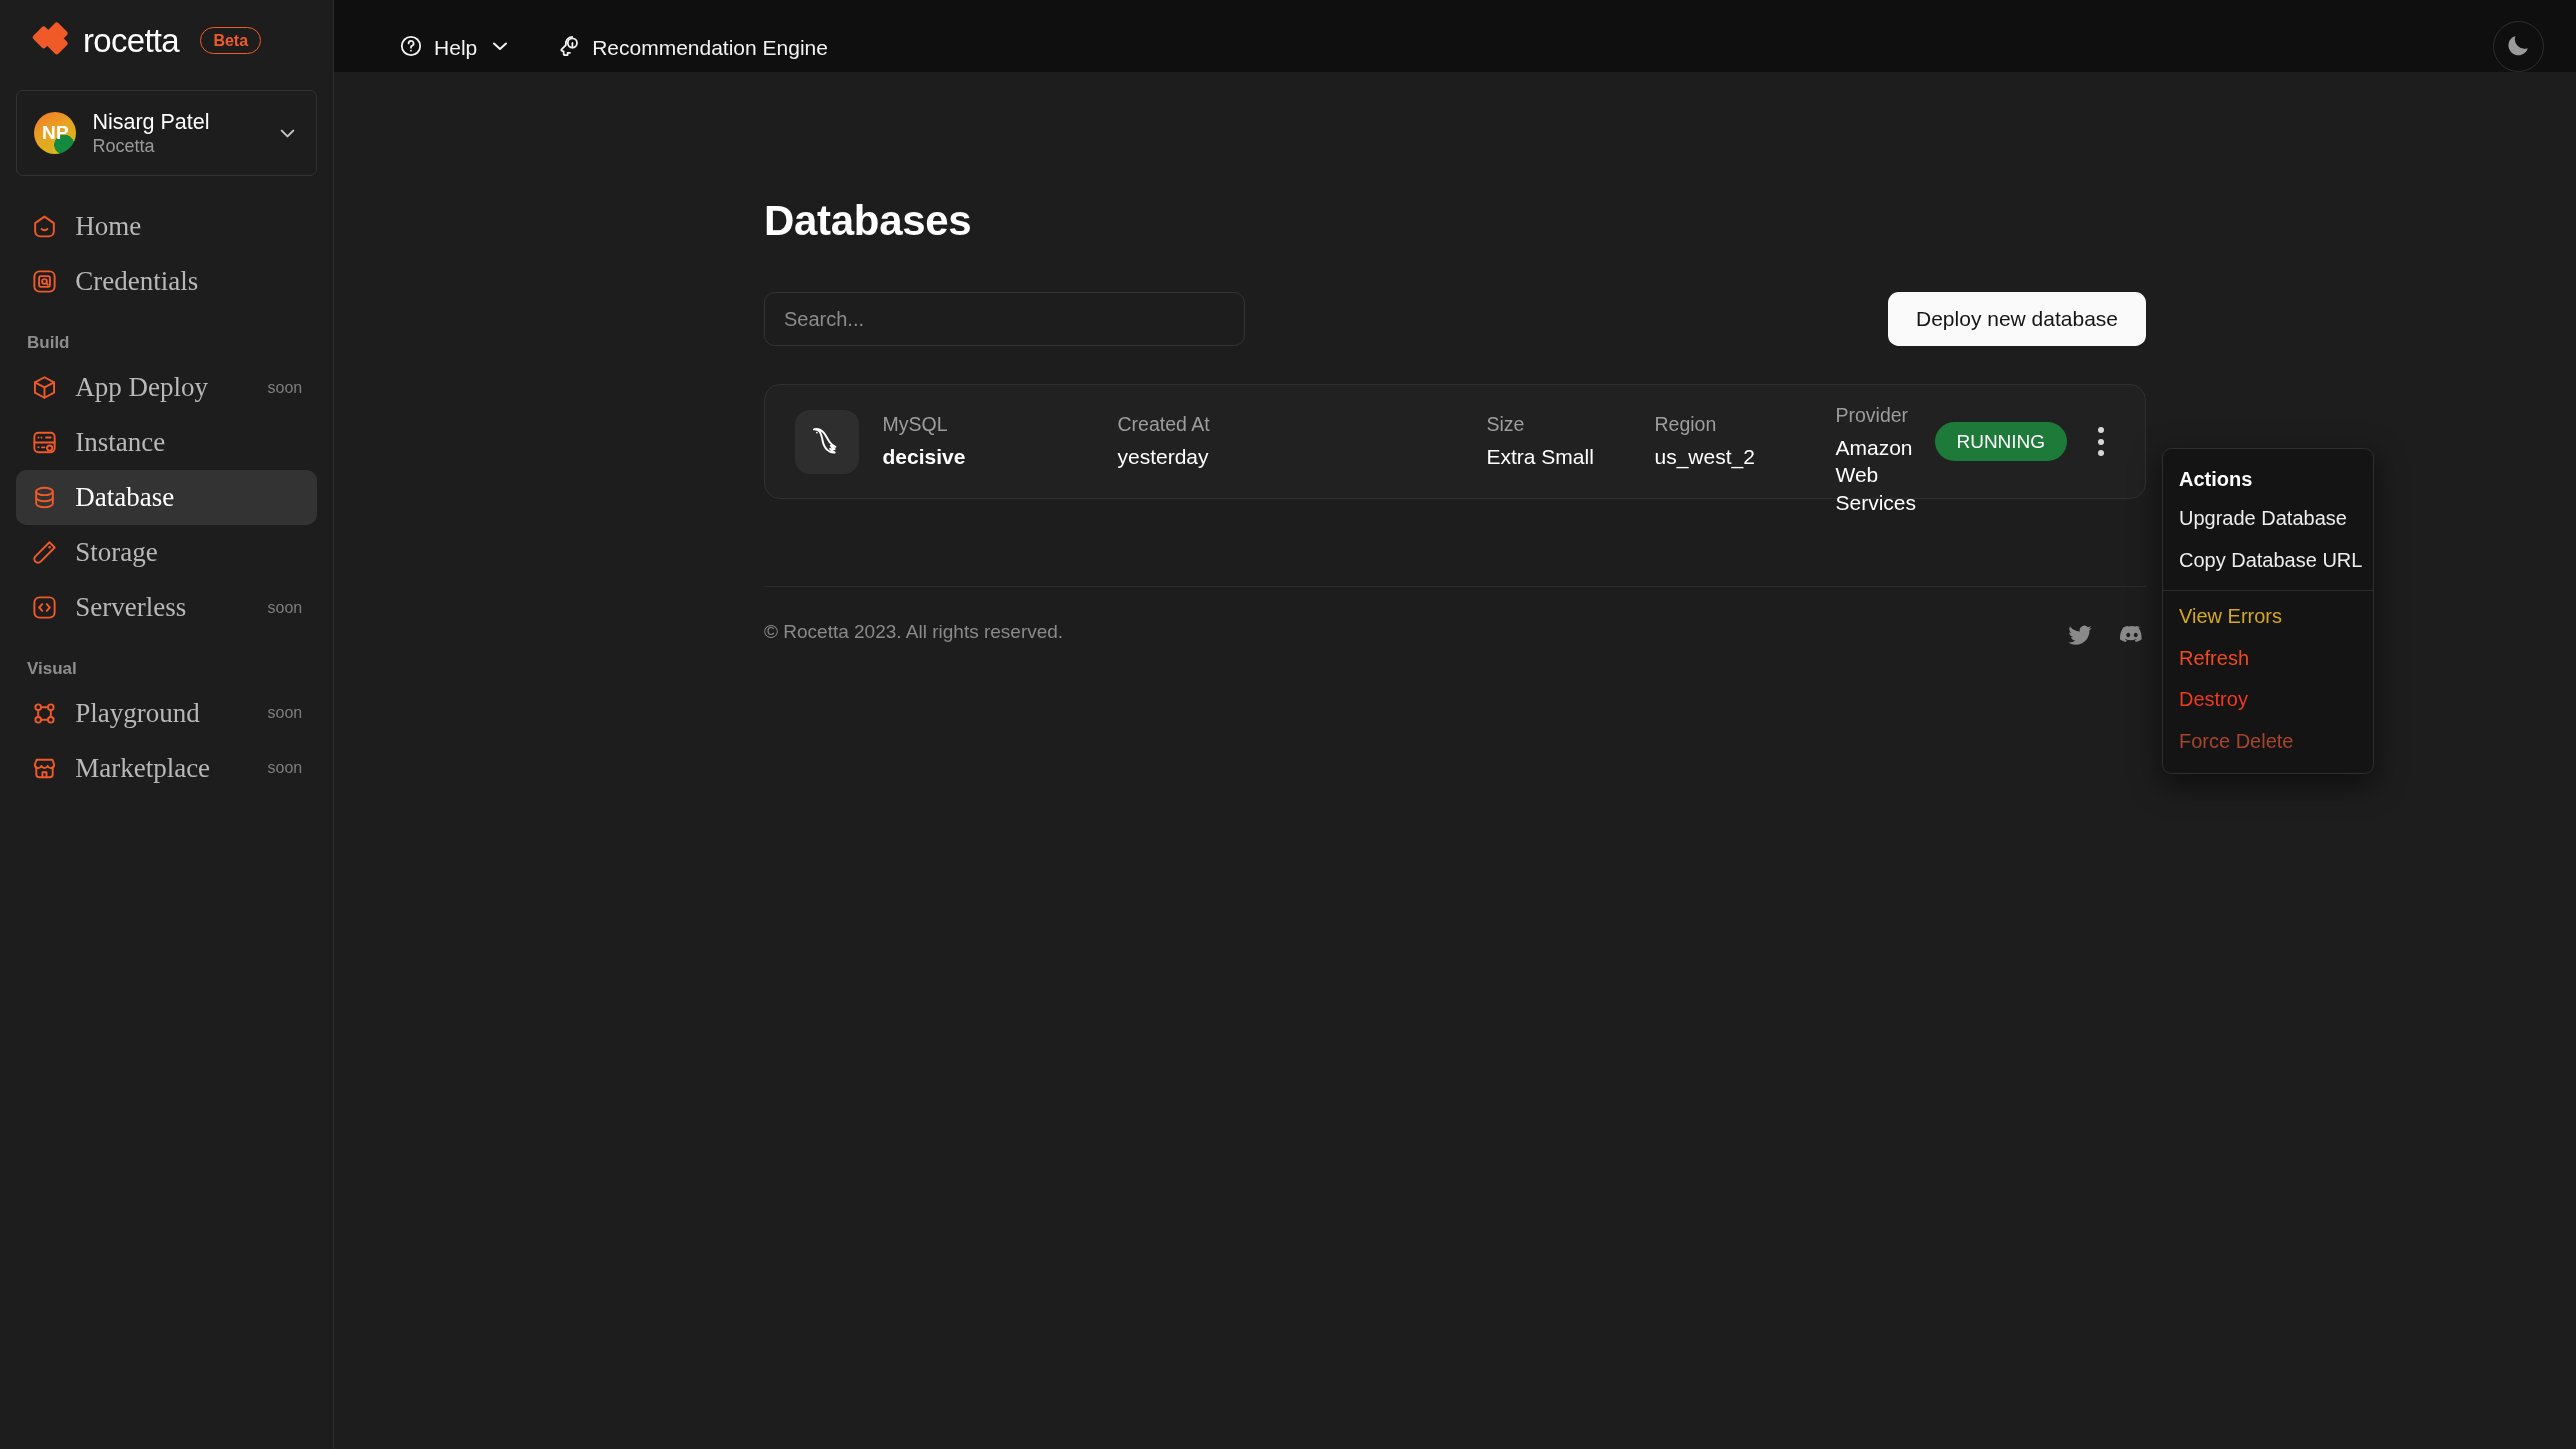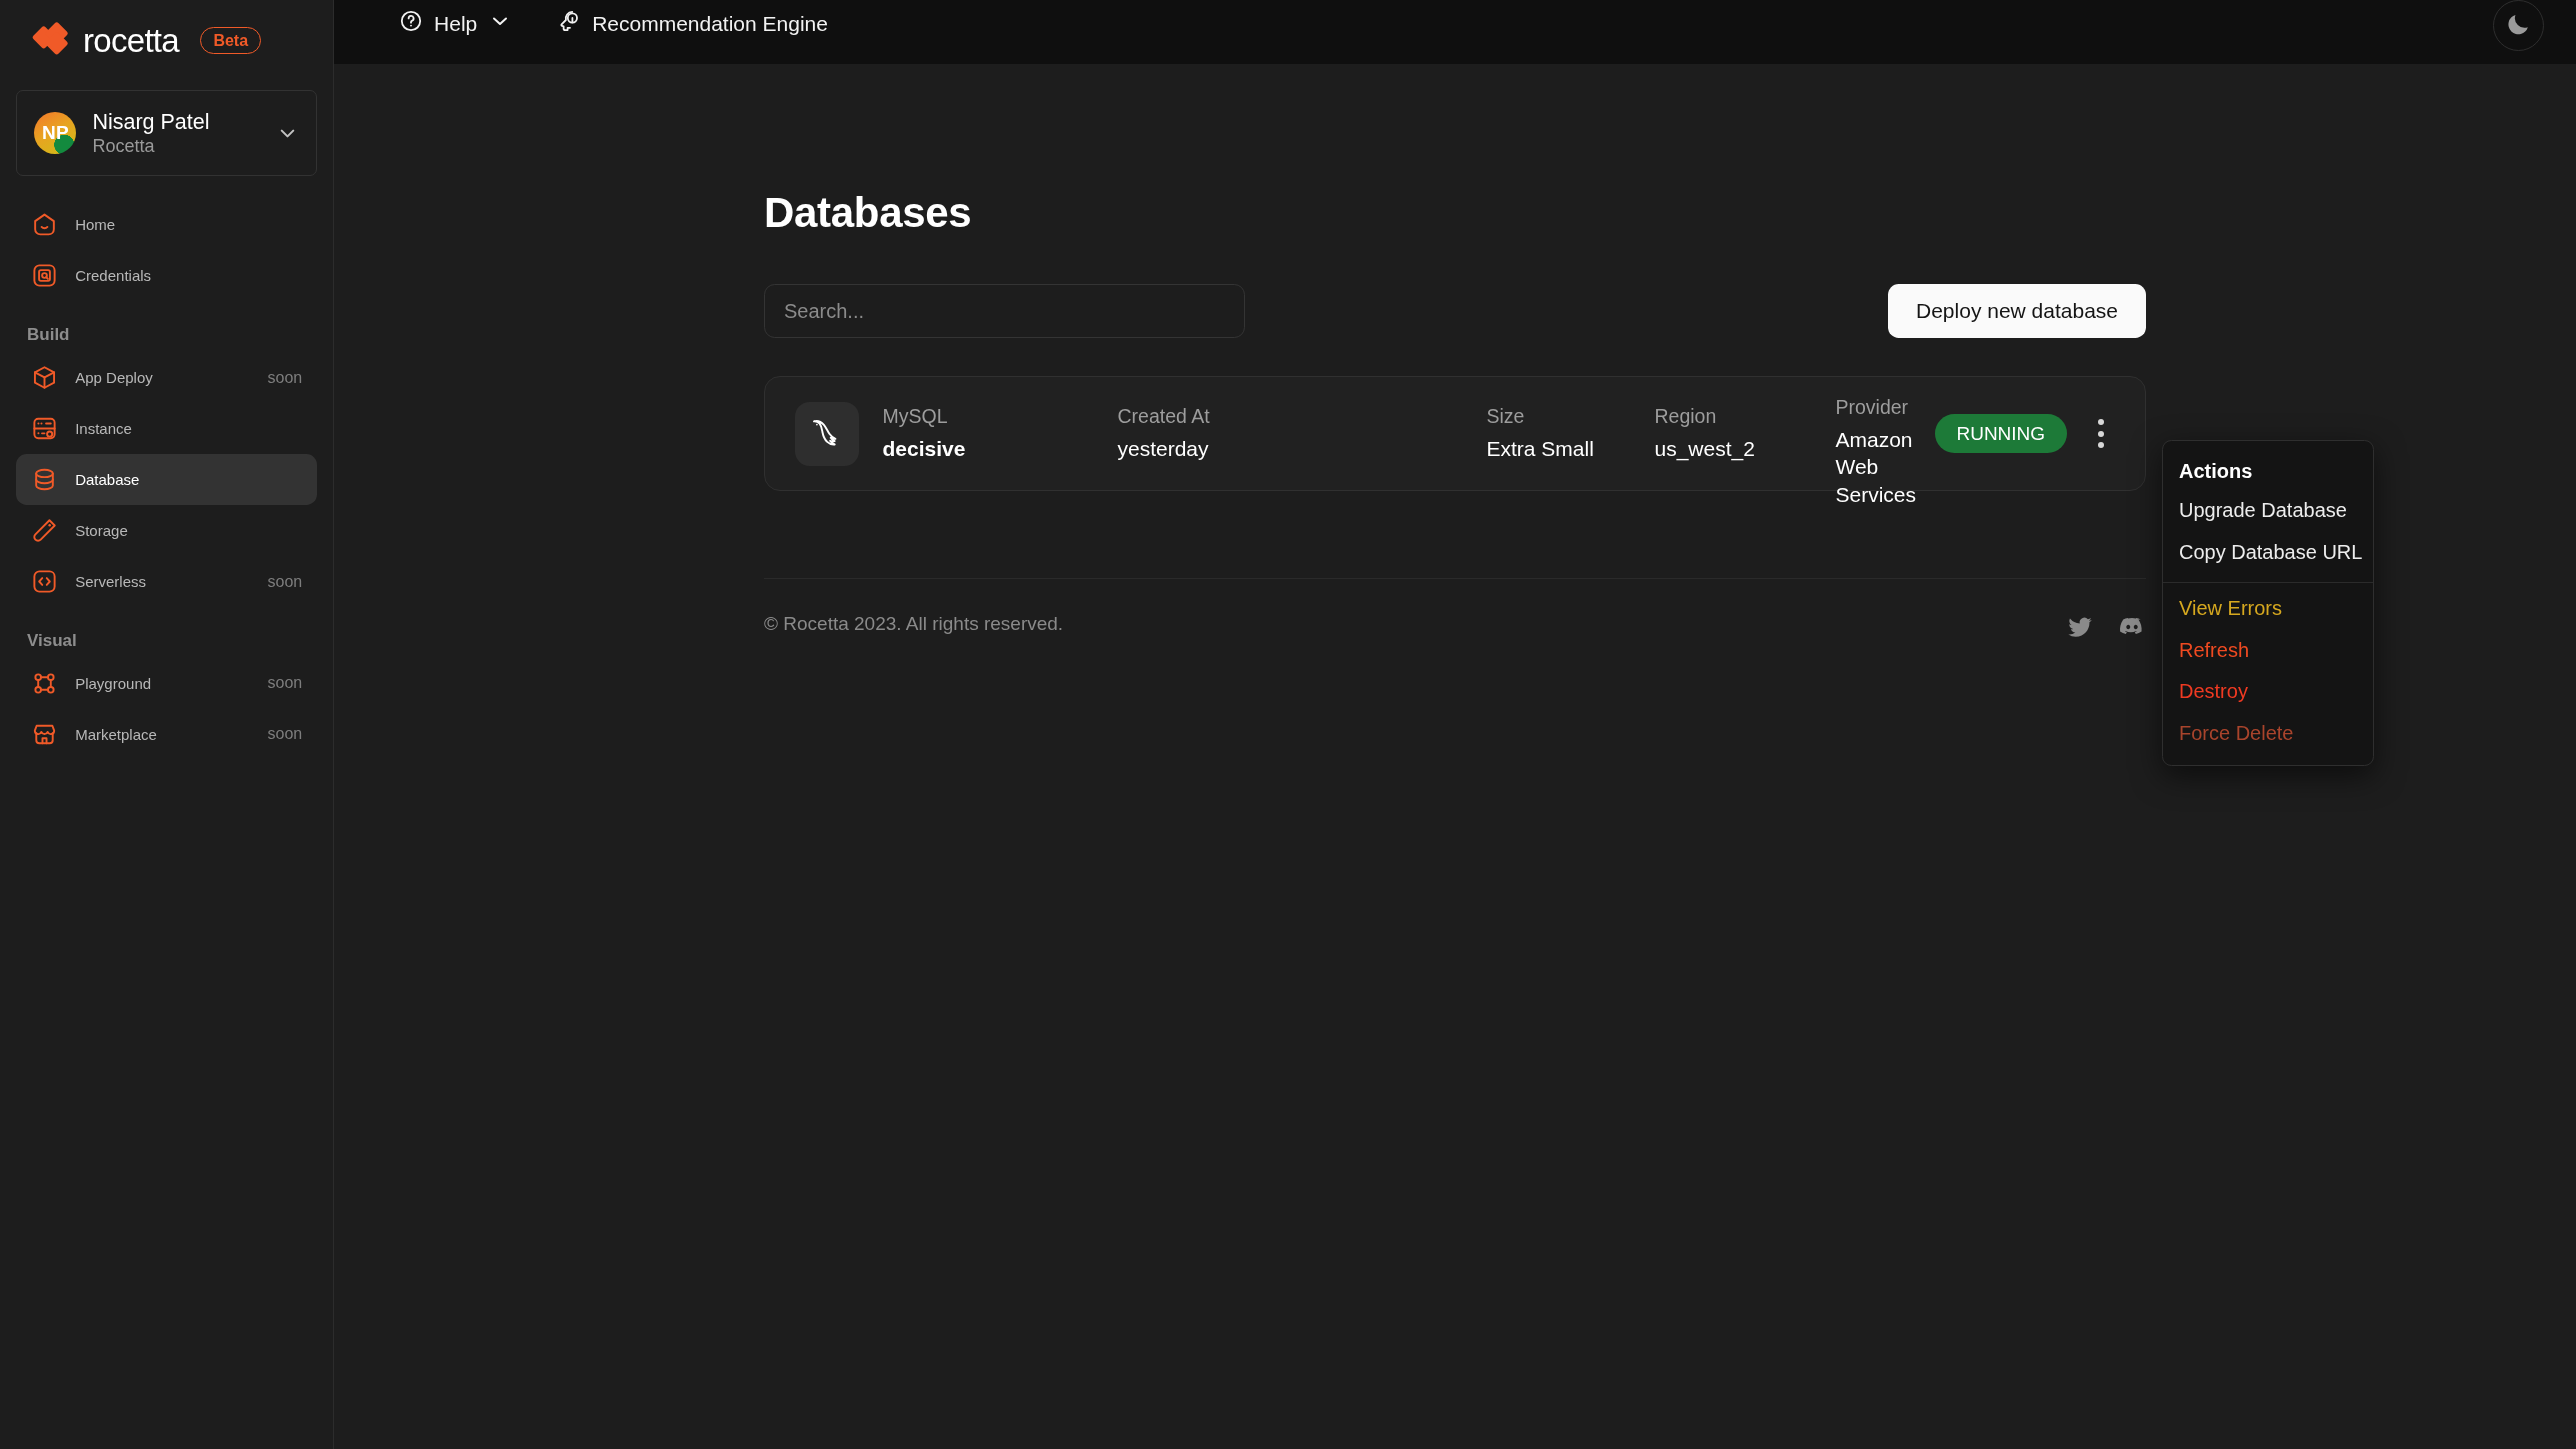--- a/index.html
+++ b/index.html
@@ -68,30 +68,30 @@
     font-size:17px; font-weight:700; color:#8d8d8d;
     padding:24px 0 6.7px 27px;
   }
   .nav-item {
     display:flex; align-items:center; gap:17.4px;
     margin:0 16px; padding:12px 14.8px;
     border-radius:10.7px; cursor:pointer;
   }
   .nav-item .ico { width:27px; height:27px; flex:none; color:#f05a28; }
   .nav-item .ico svg { width:27px; height:27px; display:block; }
-  .nav-label { font-size:15px; color:#b8b8b8; flex:1; }
+  .nav-label { font-size:27px; color:#b8b8b8; flex:1;font-family:Liberation Serif, serif; }
   .nav-item.active { background:#333333; }
   .nav-item.active .nav-label { color:#ffffff; }
   .soon { font-size:16px; color:#7d7d7d; }
 
   
   .main { flex:1; display:flex; flex-direction:column; background:#1d1d1d; min-width:0; }
   .topbar {
-    height:64px; background:#0f0f0f;
-    display:flex; align-items:flex-start; gap:10.7px;
+    height:72px; background:#0f0f0f;
+    display:flex; align-items:flex-end; gap:10.7px;
     padding:0 32px 0 48px;
   }
   .top-btn {
     display:flex; align-items:center; gap:10.7px;
     padding:9.4px 17.4px; border-radius:9.4px; cursor:pointer;
     font-size:21px; color:#f2f2f2;
   }
   .top-btn svg { width:24px; height:24px; flex:none; }
   .top-spacer { flex:1; }
   .theme-toggle {

